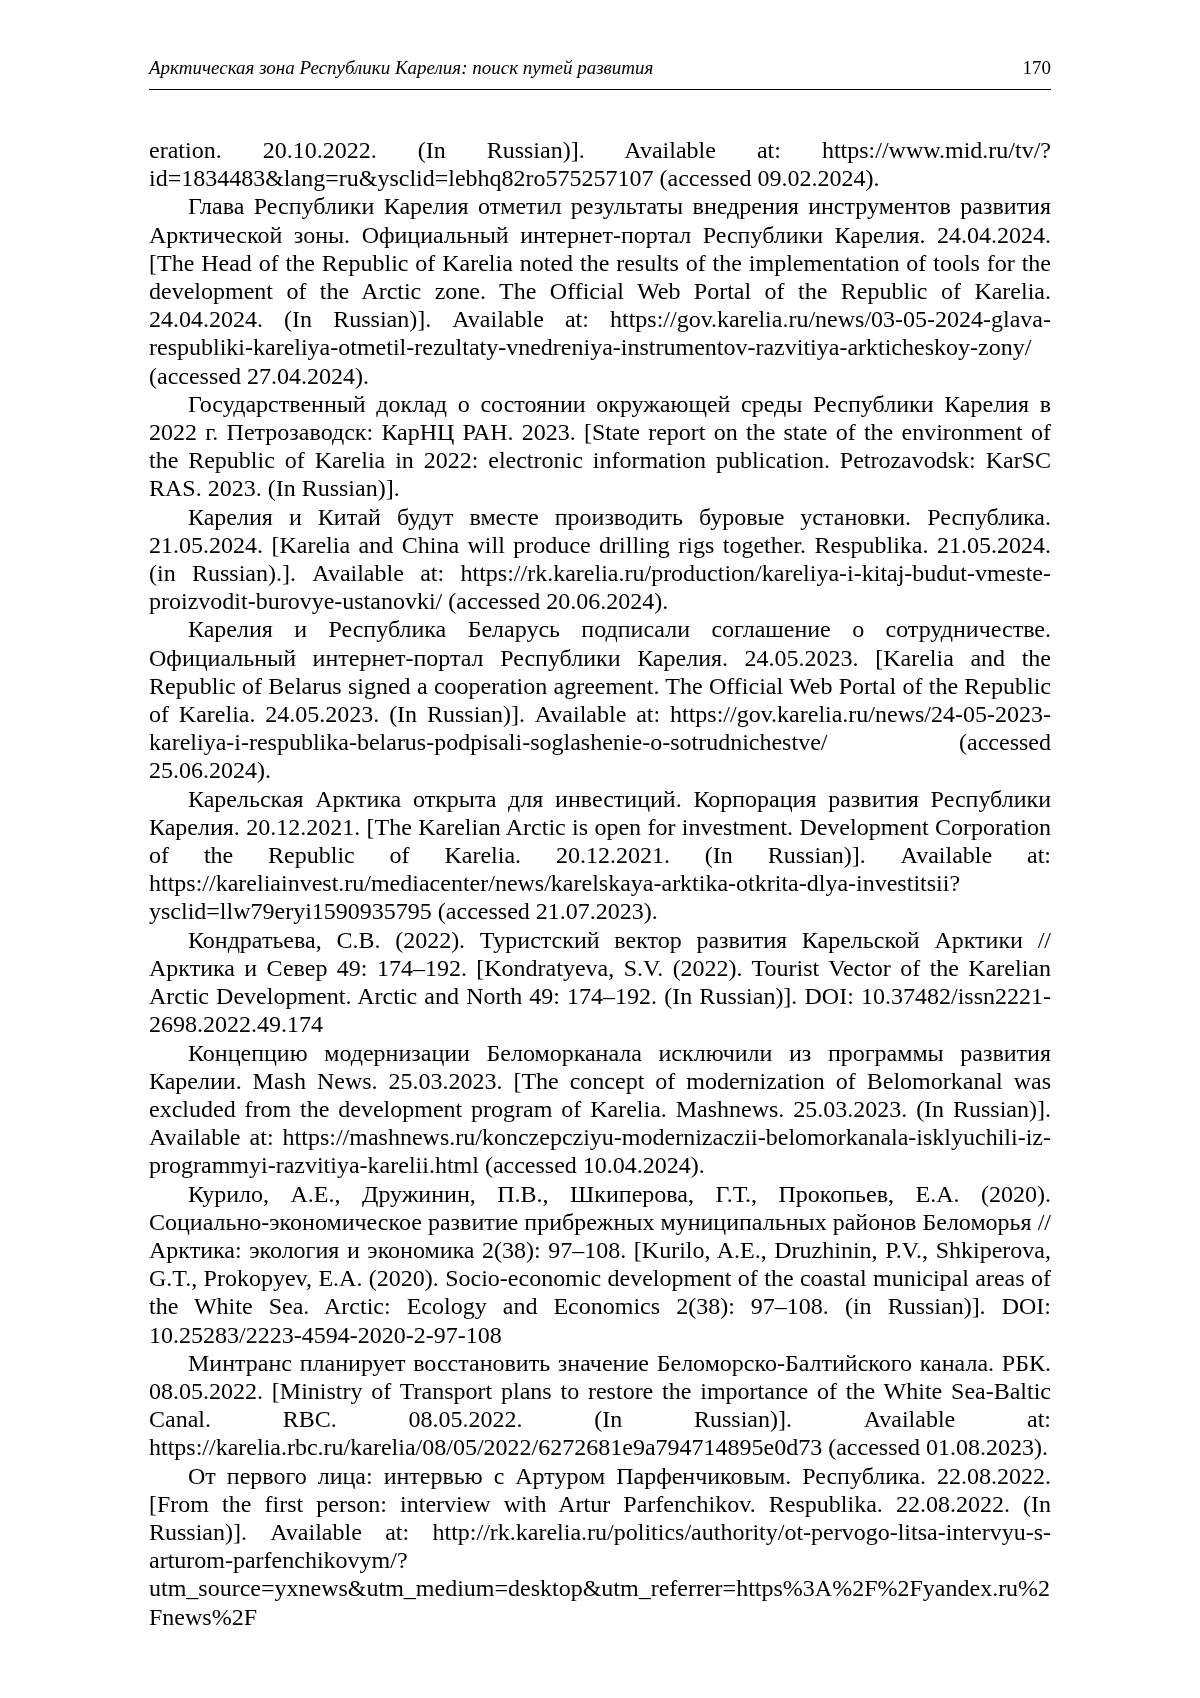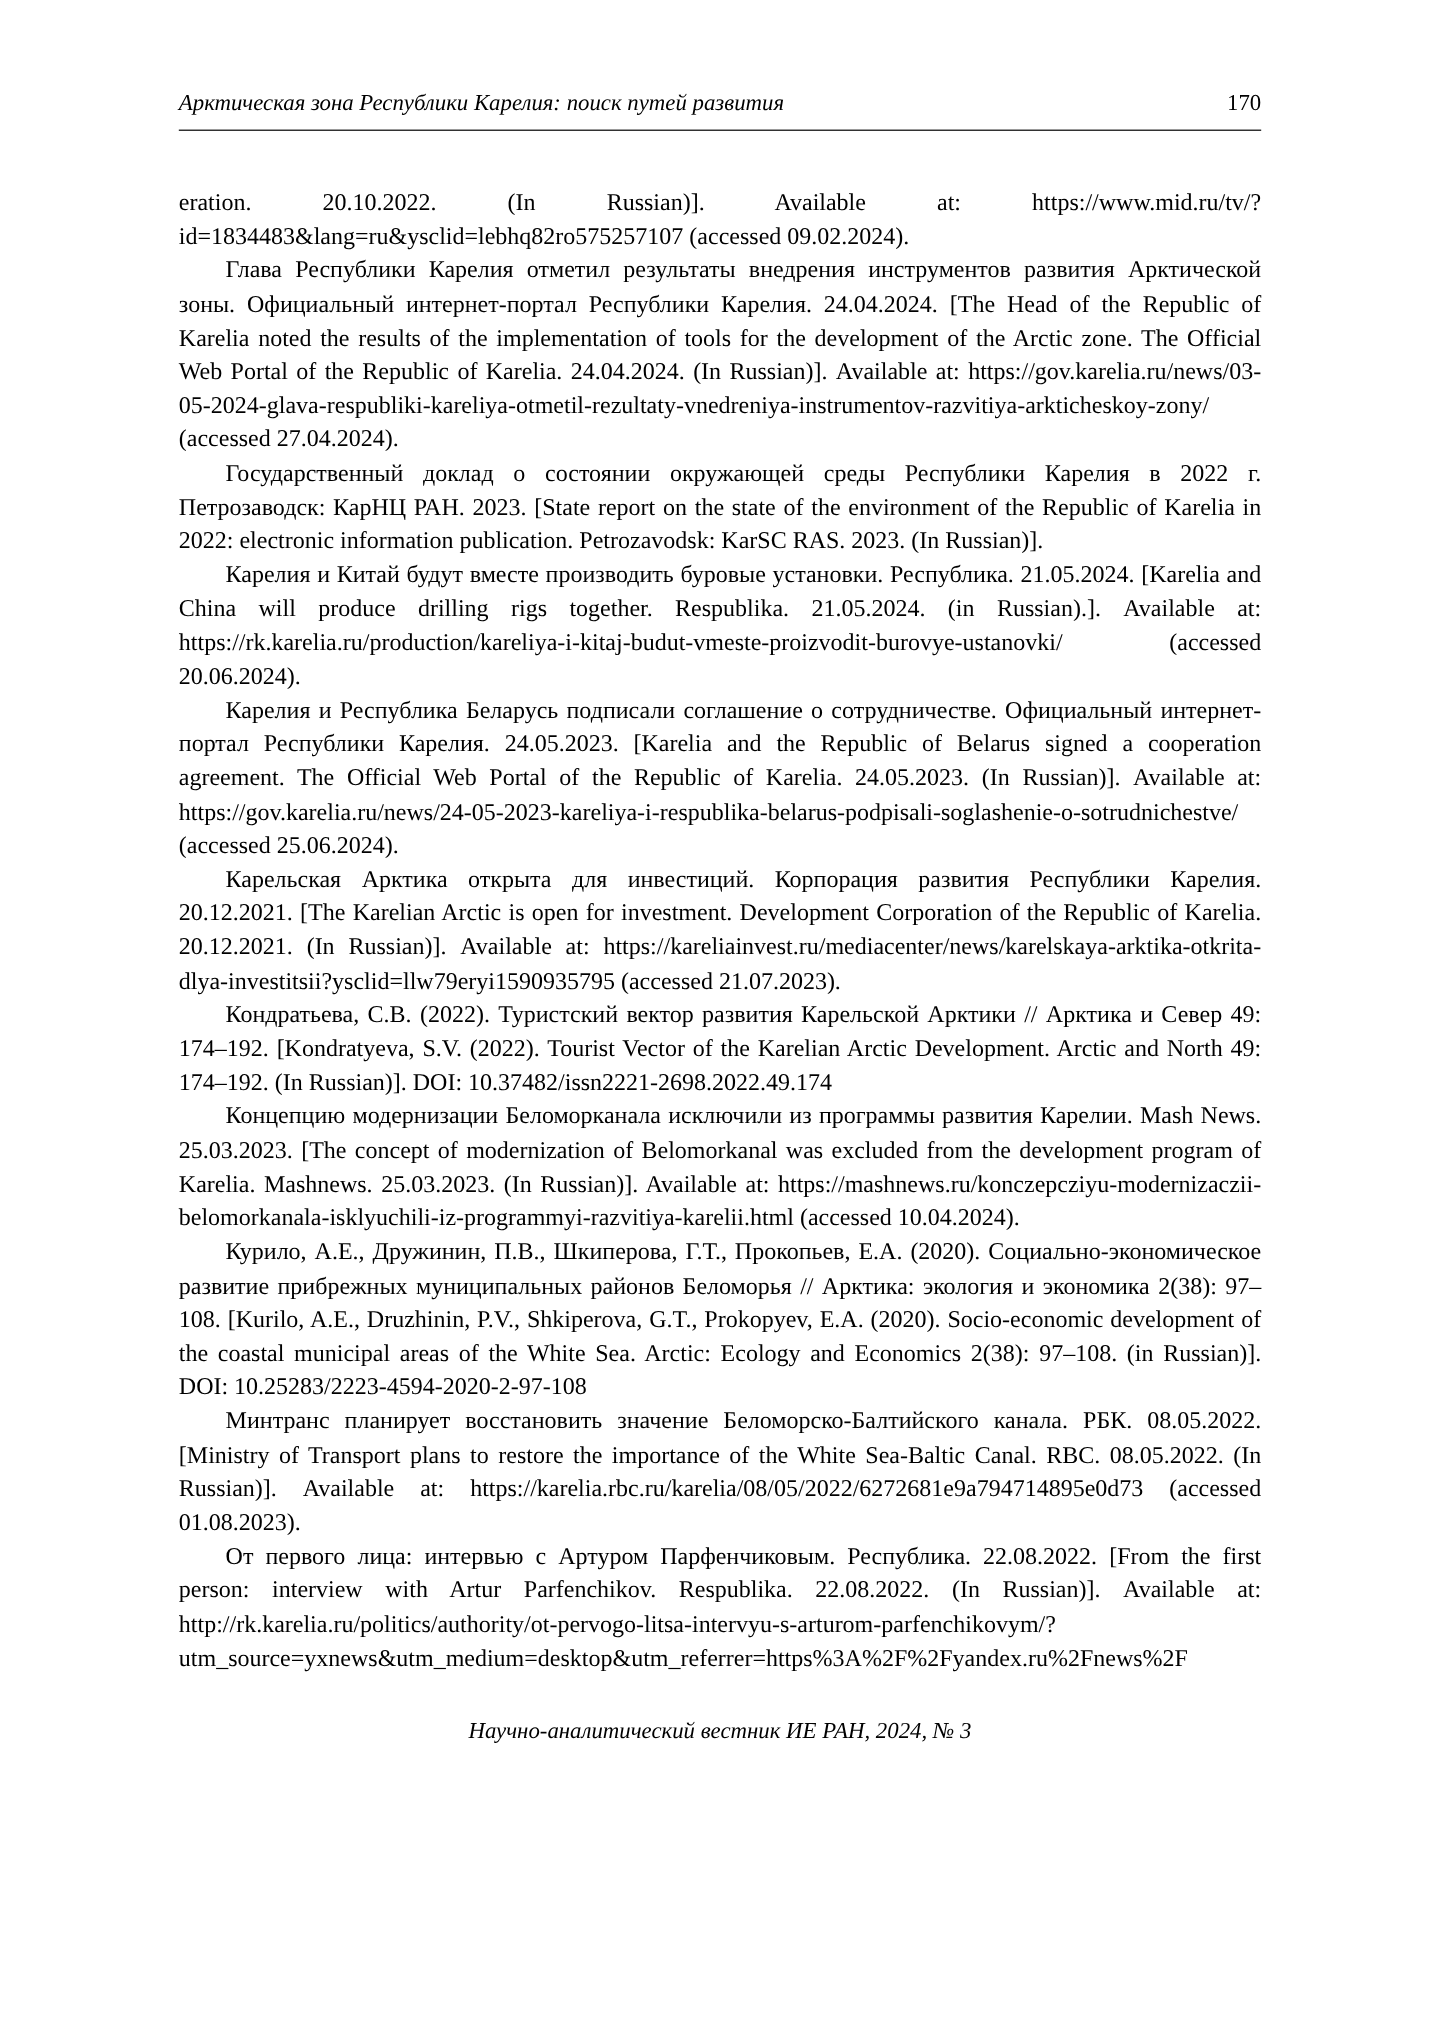--- a/index.html
+++ b/index.html
@@ -14,21 +14,21 @@
     background: #ffffff;
     position: relative;
     font-family: "Liberation Serif", "DejaVu Serif", serif;
     color: #000000;
     overflow: hidden;
   }
 
   .content {
     width: 902px;
     margin: 0 auto;
-    padding-top: 76px;
+    padding-top: 57px;
   }
 
   
   .running-header {
     display: flex;
     justify-content: space-between;
     align-items: baseline;
     font-size: 19px;
     padding-bottom: 10px;
   }
@@ -44,21 +44,21 @@
   .header-rule {
     border: none;
     border-top: 1.6px solid #000000;
     width: 100%;
     margin-bottom: 0;
   }
 
   
   .references {
     margin-top: 46px;
-    font-size: 20px;
+    font-size: 24px;
     line-height: 28.2px;
     text-align: justify;
     overflow-wrap: break-word;
     word-wrap: break-word;
   }
 
   .references p {
     text-indent: 39px;
   }
 
@@ -93,18 +93,15 @@
       <p>Карелия и Китай будут вместе производить буровые установки. Республика. 21.05.2024. [Karelia and China will produce drilling rigs together. Respublika. 21.05.2024. (in Russian).]. Available at: https://rk.karelia.ru/production/kareliya-i-kitaj-budut-vmeste-proizvodit-burovye-ustanovki/ (accessed 20.06.2024).</p>
       <p>Карелия и Республика Беларусь подписали соглашение о сотрудничестве. Официальный интернет-портал Республики Карелия. 24.05.2023. [Karelia and the Republic of Belarus signed a cooperation agreement. The Official Web Portal of the Republic of Karelia. 24.05.2023. (In Russian)]. Available at: https://gov.karelia.ru/news/24-05-2023-kareliya-i-respublika-belarus-podpisali-soglashenie-o-sotrudnichestve/ (accessed 25.06.2024).</p>
       <p>Карельская Арктика открыта для инвестиций. Корпорация развития Республики Карелия. 20.12.2021. [The Karelian Arctic is open for investment. Development Corporation of the Republic of Karelia. 20.12.2021. (In Russian)]. Available at: https://kareliainvest.ru/mediacenter/news/karelskaya-arktika-otkrita-dlya-investitsii?ysclid=llw79eryi1590935795 (accessed 21.07.2023).</p>
       <p>Кондратьева, С.В. (2022). Туристский вектор развития Карельской Арктики // Арктика и Север 49: 174–192. [Kondratyeva, S.V. (2022). Tourist Vector of the Karelian Arctic Development. Arctic and North 49: 174–192. (In Russian)]. DOI: 10.37482/issn2221-2698.2022.49.174</p>
       <p>Концепцию модернизации Беломорканала исключили из программы развития Карелии. Mash News. 25.03.2023. [The concept of modernization of Belomorkanal was excluded from the development program of Karelia. Mashnews. 25.03.2023. (In Russian)]. Available at: https://mashnews.ru/konczepcziyu-modernizaczii-belomorkanala-isklyuchili-iz-programmyi-razvitiya-karelii.html (accessed 10.04.2024).</p>
       <p>Курило, А.Е., Дружинин, П.В., Шкиперова, Г.Т., Прокопьев, Е.А. (2020). Социально-экономическое развитие прибрежных муниципальных районов Беломорья // Арктика: экология и экономика 2(38): 97–108. [Kurilo, A.E., Druzhinin, P.V., Shkiperova, G.T., Prokopyev, E.A. (2020). Socio-economic development of the coastal municipal areas of the White Sea. Arctic: Ecology and Economics 2(38): 97–108. (in Russian)]. DOI: 10.25283/2223-4594-2020-2-97-108</p>
       <p>Минтранс планирует восстановить значение Беломорско-Балтийского канала. РБК. 08.05.2022. [Ministry of Transport plans to restore the importance of the White Sea-Baltic Canal. RBC. 08.05.2022. (In Russian)]. Available at: https://karelia.rbc.ru/karelia/08/05/2022/6272681e9a794714895e0d73 (accessed 01.08.2023).</p>
       <p>От первого лица: интервью с Артуром Парфенчиковым. Республика. 22.08.2022. [From the first person: interview with Artur Parfenchikov. Respublika. 22.08.2022. (In Russian)]. Available at: http://rk.karelia.ru/politics/authority/ot-pervogo-litsa-intervyu-s-arturom-parfenchikovym/?utm_source=yxnews&amp;utm_medium=desktop&amp;utm_referrer=https%3A%2F%2Fyandex.ru%2Fnews%2F</p>
     </div>
 
-    <div class="page-footer">
-      <span>Научно-аналитический вестник ИЕ РАН, 2024, № 3</span>
-    </div>
 
   </div>
 </div>
 
 </body></html>

